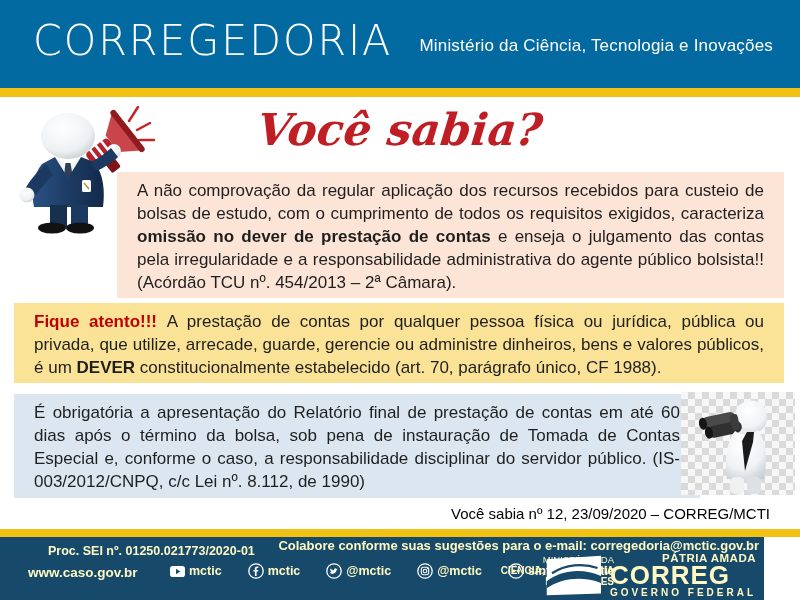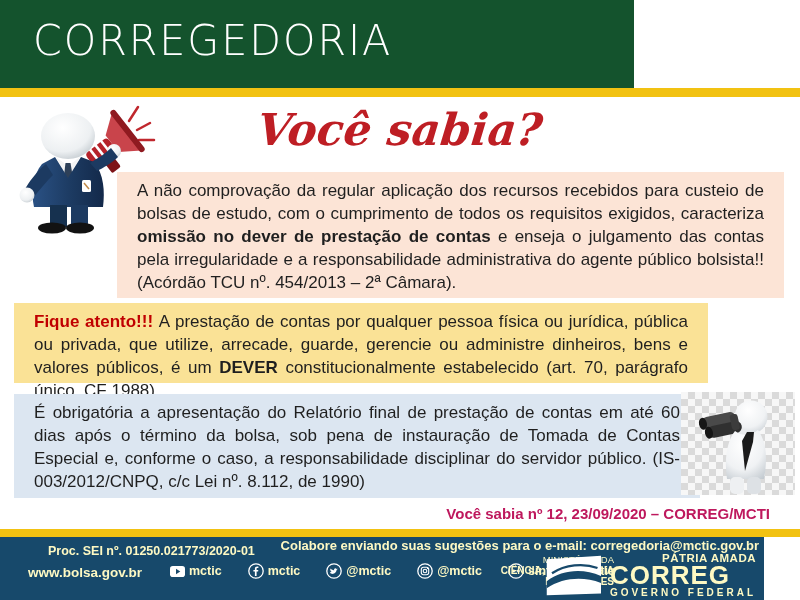--- a/index.html
+++ b/index.html
@@ -1,39 +1,39 @@
 <!DOCTYPE html>
 <html><head>
 <meta charset="utf-8">
 <style>
   html,body{margin:0;padding:0;background:#888;}
   .page{position:relative;width:800px;height:600px;background:#ffffff;overflow:hidden;
         font-family:"Liberation Sans","DejaVu Sans",sans-serif;color:#1f1f1f;}
 
   
-  .header{position:absolute;top:0;left:0;width:634px;height:88px;background:#14532d;}
+  .header{position:absolute;top:0;left:0;width:800px;height:88px;background:#0369a1;}
   .logo{position:absolute;left:33px;top:16px;font-size:43px;line-height:48px;color:#fff;
         font-weight:200;letter-spacing:2px;font-family:"DejaVu Sans",sans-serif;
         transform:scaleX(.96);transform-origin:left;}
   .ministry{position:absolute;right:27px;top:36px;font-size:17px;color:#fff;letter-spacing:.2px;}
   .gold-bar{position:absolute;top:88px;left:0;width:800px;height:9px;background:#F2C212;}
 
   
   .title{position:absolute;left:245px;top:100px;width:310px;text-align:center;
          font-family:"DejaVu Serif",serif;font-style:italic;font-weight:bold;
          font-size:44px;line-height:60px;color:#BE1E24;transform:skewX(-6deg);}
 
   
   .block{position:absolute;box-sizing:border-box;font-size:17px;line-height:23px;
          text-align:justify;padding:7px 20px;}
   .block-pink{left:117px;top:172px;width:667px;height:126px;background:#FCE4D6;}
-  .block-yellow{left:14px;top:303px;width:694px;height:80px;background:#FAE296;}
+  .block-yellow{left:14px;top:303px;width:770px;height:80px;background:#FAE296;}
   .block-blue{left:14px;top:394px;width:686px;height:104px;background:#DCE6F1;}
 
-  .caption{position:absolute;right:30px;top:505px;font-size:15px;font-weight:bold;color:#be185d;}
+  .caption{position:absolute;right:30px;top:505px;font-size:15px;font-weight:normal;color:#000000;}
 
   
   .figure-megaphone{position:absolute;left:8px;top:100px;width:152px;height:136px;}
   .figure-camera{position:absolute;left:681px;top:392px;width:114px;height:103px;
     background-color:#f7f7f7;
     background-image:linear-gradient(45deg,#dadada 25%,transparent 25%,transparent 75%,#dadada 75%),
                      linear-gradient(45deg,#dadada 25%,transparent 25%,transparent 75%,#dadada 75%);
     background-size:14px 14px;background-position:0 0,7px 7px;}
 
   
@@ -53,20 +53,21 @@
   .brand-name{font-size:26px;font-weight:bold;line-height:23px;letter-spacing:1px;}
   .brand-sub{font-size:10px;font-weight:bold;letter-spacing:3px;line-height:9px;margin-top:1px;}
 </style>
 </head>
 <body>
 
 <div class="page">
 
   <div class="header">
     <div class="logo">CORREGEDORIA</div>
+    <div class="ministry">Ministério da Ciência, Tecnologia e Inovações</div>
   </div>
   <div class="gold-bar"></div>
 
   <svg class="figure-megaphone" viewBox="0 0 152 136">
     <defs>
       <radialGradient id="hg" cx="40%" cy="32%" r="80%">
         <stop offset="0%" stop-color="#ffffff"></stop>
           <stop offset="65%" stop-color="#edf0f2"></stop>
           <stop offset="100%" stop-color="#b9c1c7"></stop>
       </radialGradient>
@@ -137,22 +138,22 @@
       <rect x="49" y="85" width="14" height="17" rx="5" fill="#eef0f2"></rect>
       <rect x="66" y="85" width="14" height="17" rx="5" fill="#dde1e5"></rect>
     </svg>
   </div>
 
   <div class="caption">Você sabia nº 12, 23/09/2020 – CORREG/MCTI</div>
 
   <div class="footer-gold"></div>
   <div class="footer">
     <div class="proc">Proc. SEI nº. 01250.021773/2020-01</div>
-    <div class="collab">Colabore enviando suas sugestões para o e-mail: corregedoria@mctic.gov.br</div>
-    <div class="website">www.bolsa.gov.br</div>
+    <div class="collab">Colabore conforme suas sugestões para o e-mail: corregedoria@mctic.gov.br</div>
+    <div class="website">www.caso.gov.br</div>
 
     <div class="social-row">
       <span class="social-item">
         <svg width="15" height="11" viewBox="0 0 15 11">
           <rect width="15" height="11" rx="2.8" fill="#fff"></rect>
           <path d="M6 2.8l4.3 2.7L6 8.2z" fill="#17496B"></path>
         </svg>
         <span>mctic</span>
       </span>
       <span class="social-item">

